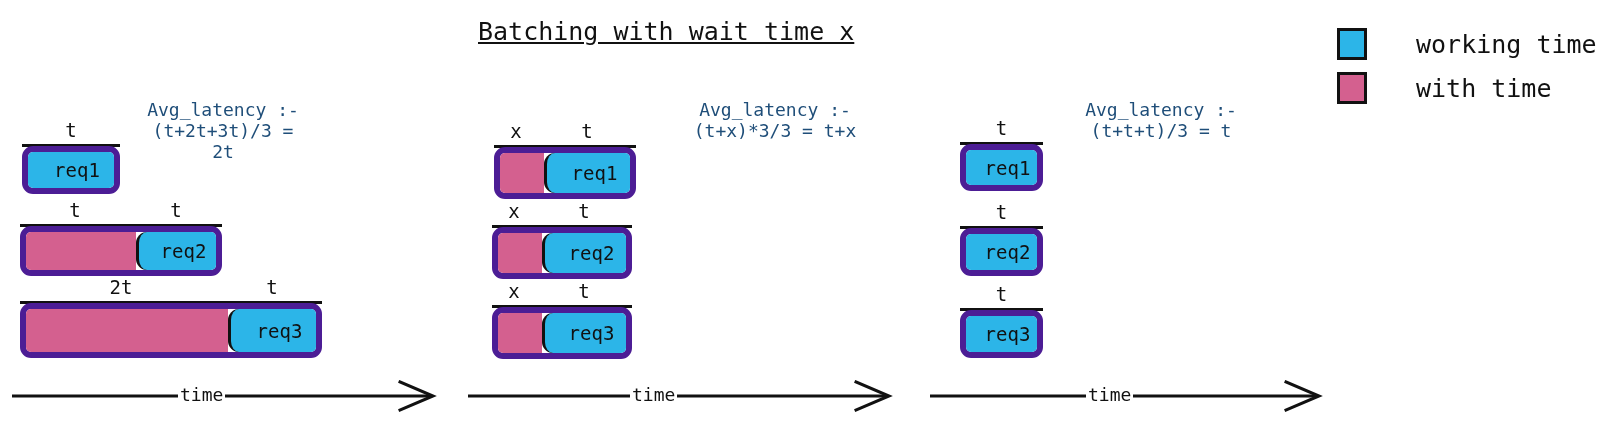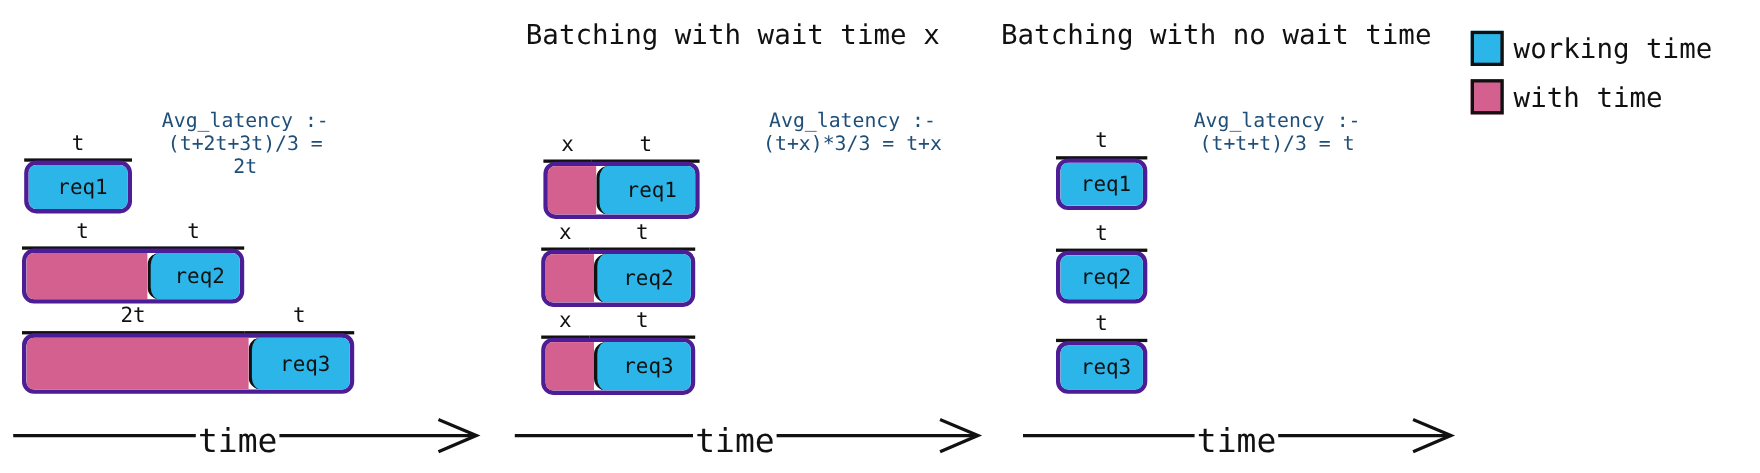--- a/index.html
+++ b/index.html
@@ -30,21 +30,21 @@
     font-family: "DejaVu Sans Mono", monospace;
     font-size: 18px;
     line-height: 21px;
     color: #1f4e79;
     text-align: center;
     white-space: pre;
   }
   .bar {
     position: absolute;
     box-sizing: border-box;
-    border: 4px solid #4c1d95;
+    border: 6px solid #4c1d95;
     border-radius: 11px;
     overflow: hidden;
     display: flex;
     flex-direction: row;
     background: #ffffff;
   }
   .seg {
     box-sizing: border-box;
     height: 100%;
     display: flex;
@@ -82,31 +82,32 @@
     position: absolute;
     height: 30px;
   }
   .axis svg {
     display: block;
     overflow: visible;
   }
   .axis-label {
     position: absolute;
     font-family: "DejaVu Sans Mono", monospace;
-    font-size: 30px;
+    font-size: 18px;
     color: #111111;
     background: #ffffff;
     padding: 0 2px;
     white-space: nowrap;
   }
   .legend-row {
     position: absolute;
     display: flex;
     flex-direction: row;
     align-items: center;
+    gap: 40px;
   }
   .legend-swatch {
     box-sizing: border-box;
     width: 30px;
     height: 32px;
     border: 3px solid #111111;
     margin-right: 9px;
   }
   .legend-label {
     font-family: "DejaVu Sans Mono", monospace;
@@ -149,21 +150,21 @@
         <span>req3</span>
       </div>
     </div>
     <div class="axis" style="left: 12px; top: 381px; width: 422px;">
       <svg width="422" height="30" viewBox="0 0 422 30">
         <line x1="0" y1="15" x2="418" y2="15" stroke="#111111" stroke-width="3"></line>
         <polyline points="388,1 421,15 388,29" fill="none" stroke="#111111" stroke-width="3" stroke-linecap="square" stroke-linejoin="miter"></polyline>
       </svg>
     </div>
     <div class="axis-label" style="left: 178px; top: 384px;">time</div>
-    <div class="panel-title" style="left: 478px; top: 17px;">Batching with wait time x</div>
+    <div class="panel-title" style="left: 478px; top: 17px; text-decoration: underline;">Batching with wait time x</div>
     <div class="formula" style="left: 660px; top: 99px; width: 230px;">Avg_latency :-
 (t+x)*3/3 = t+x</div>
     <div class="tick" style="left: 494px; top: 145px; width: 44px;"></div>
     <div class="tick-label" style="left: 494px; top: 120px; width: 44px;">x</div>
     <div class="tick" style="left: 538px; top: 145px; width: 98px;"></div>
     <div class="tick-label" style="left: 538px; top: 120px; width: 98px;">t</div>
     <div class="bar" style="left: 494px; top: 147px; width: 142px; height: 52px;">
       <div class="seg seg-idle" style="width: 44px; flex: 0 0 44px;"></div>
       <div class="seg seg-work seg-divider" style="width: 98px; flex: 0 0 98px;">
         <span>req1</span>
@@ -189,21 +190,20 @@
         <span>req3</span>
       </div>
     </div>
     <div class="axis" style="left: 468px; top: 381px; width: 422px;">
       <svg width="422" height="30" viewBox="0 0 422 30">
         <line x1="0" y1="15" x2="418" y2="15" stroke="#111111" stroke-width="3"></line>
         <polyline points="388,1 421,15 388,29" fill="none" stroke="#111111" stroke-width="3" stroke-linecap="square" stroke-linejoin="miter"></polyline>
       </svg>
     </div>
     <div class="axis-label" style="left: 630px; top: 384px;">time</div>
-    <div class="panel-title" style="left: 910px; top: 17px;">Batching with no wait time</div>
     <div class="formula" style="left: 1046px; top: 99px; width: 230px;">Avg_latency :-
 (t+t+t)/3 = t</div>
     <div class="tick" style="left: 960px; top: 142px; width: 83px;"></div>
     <div class="tick-label" style="left: 960px; top: 117px; width: 83px;">t</div>
     <div class="bar" style="left: 960px; top: 144px; width: 83px; height: 47px;">
       <div class="seg seg-work" style="width: 83px; flex: 0 0 83px;">
         <span>req1</span>
       </div>
     </div>
     <div class="tick" style="left: 960px; top: 226px; width: 83px;"></div>

